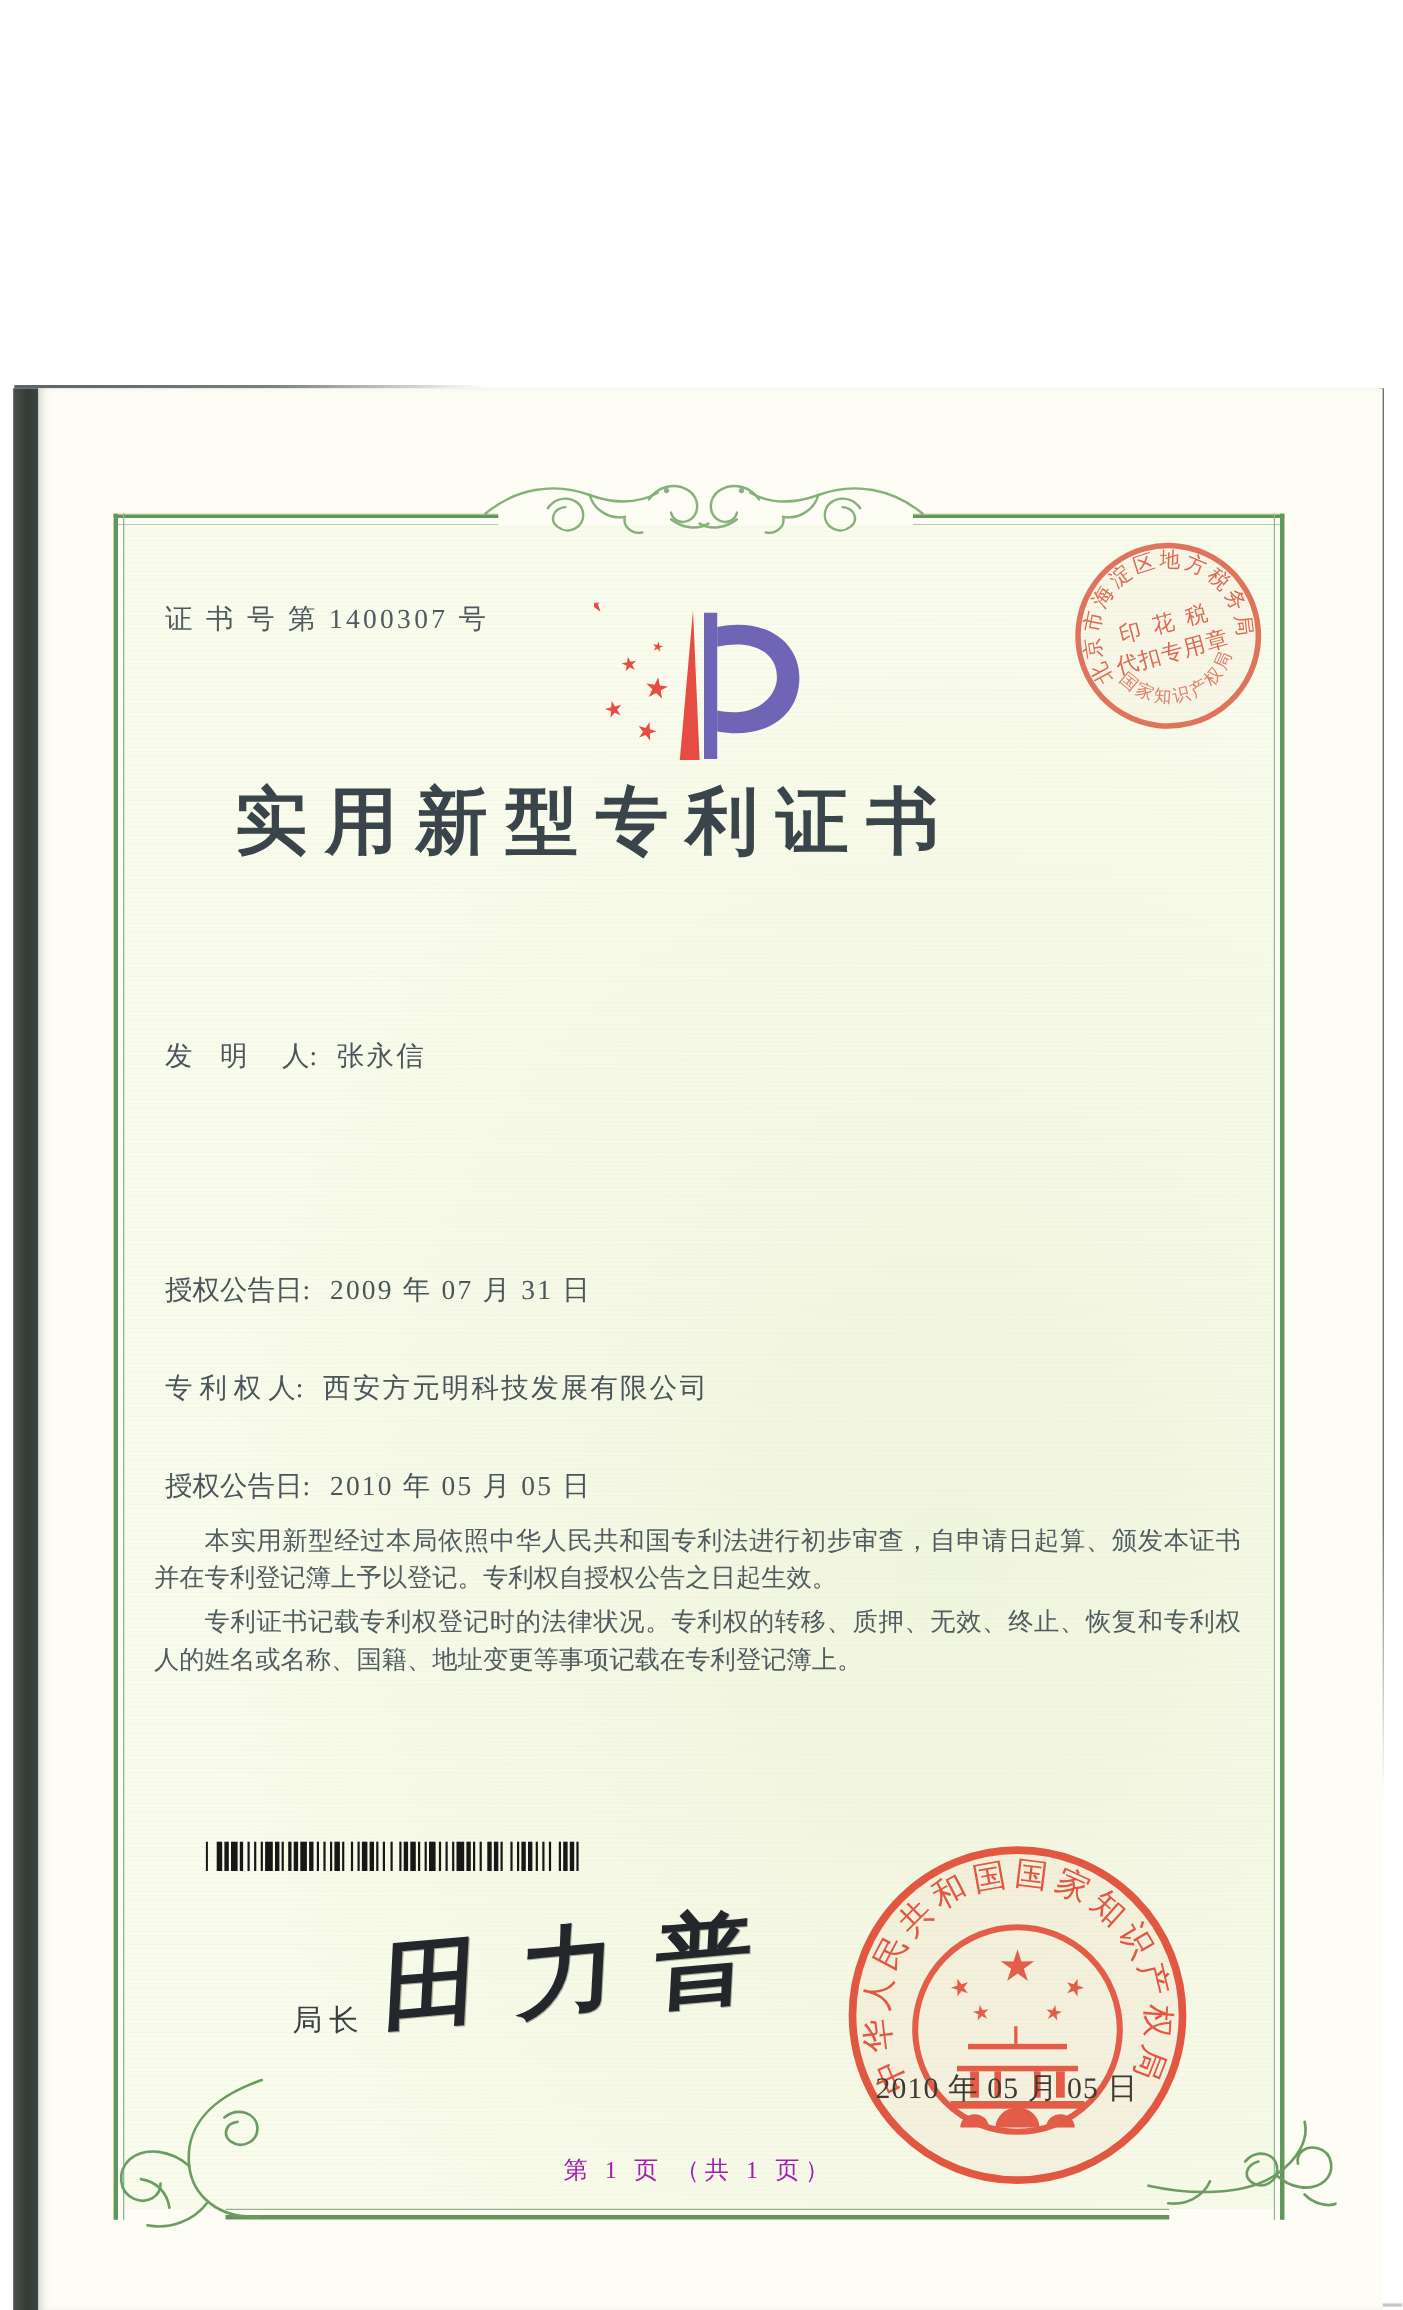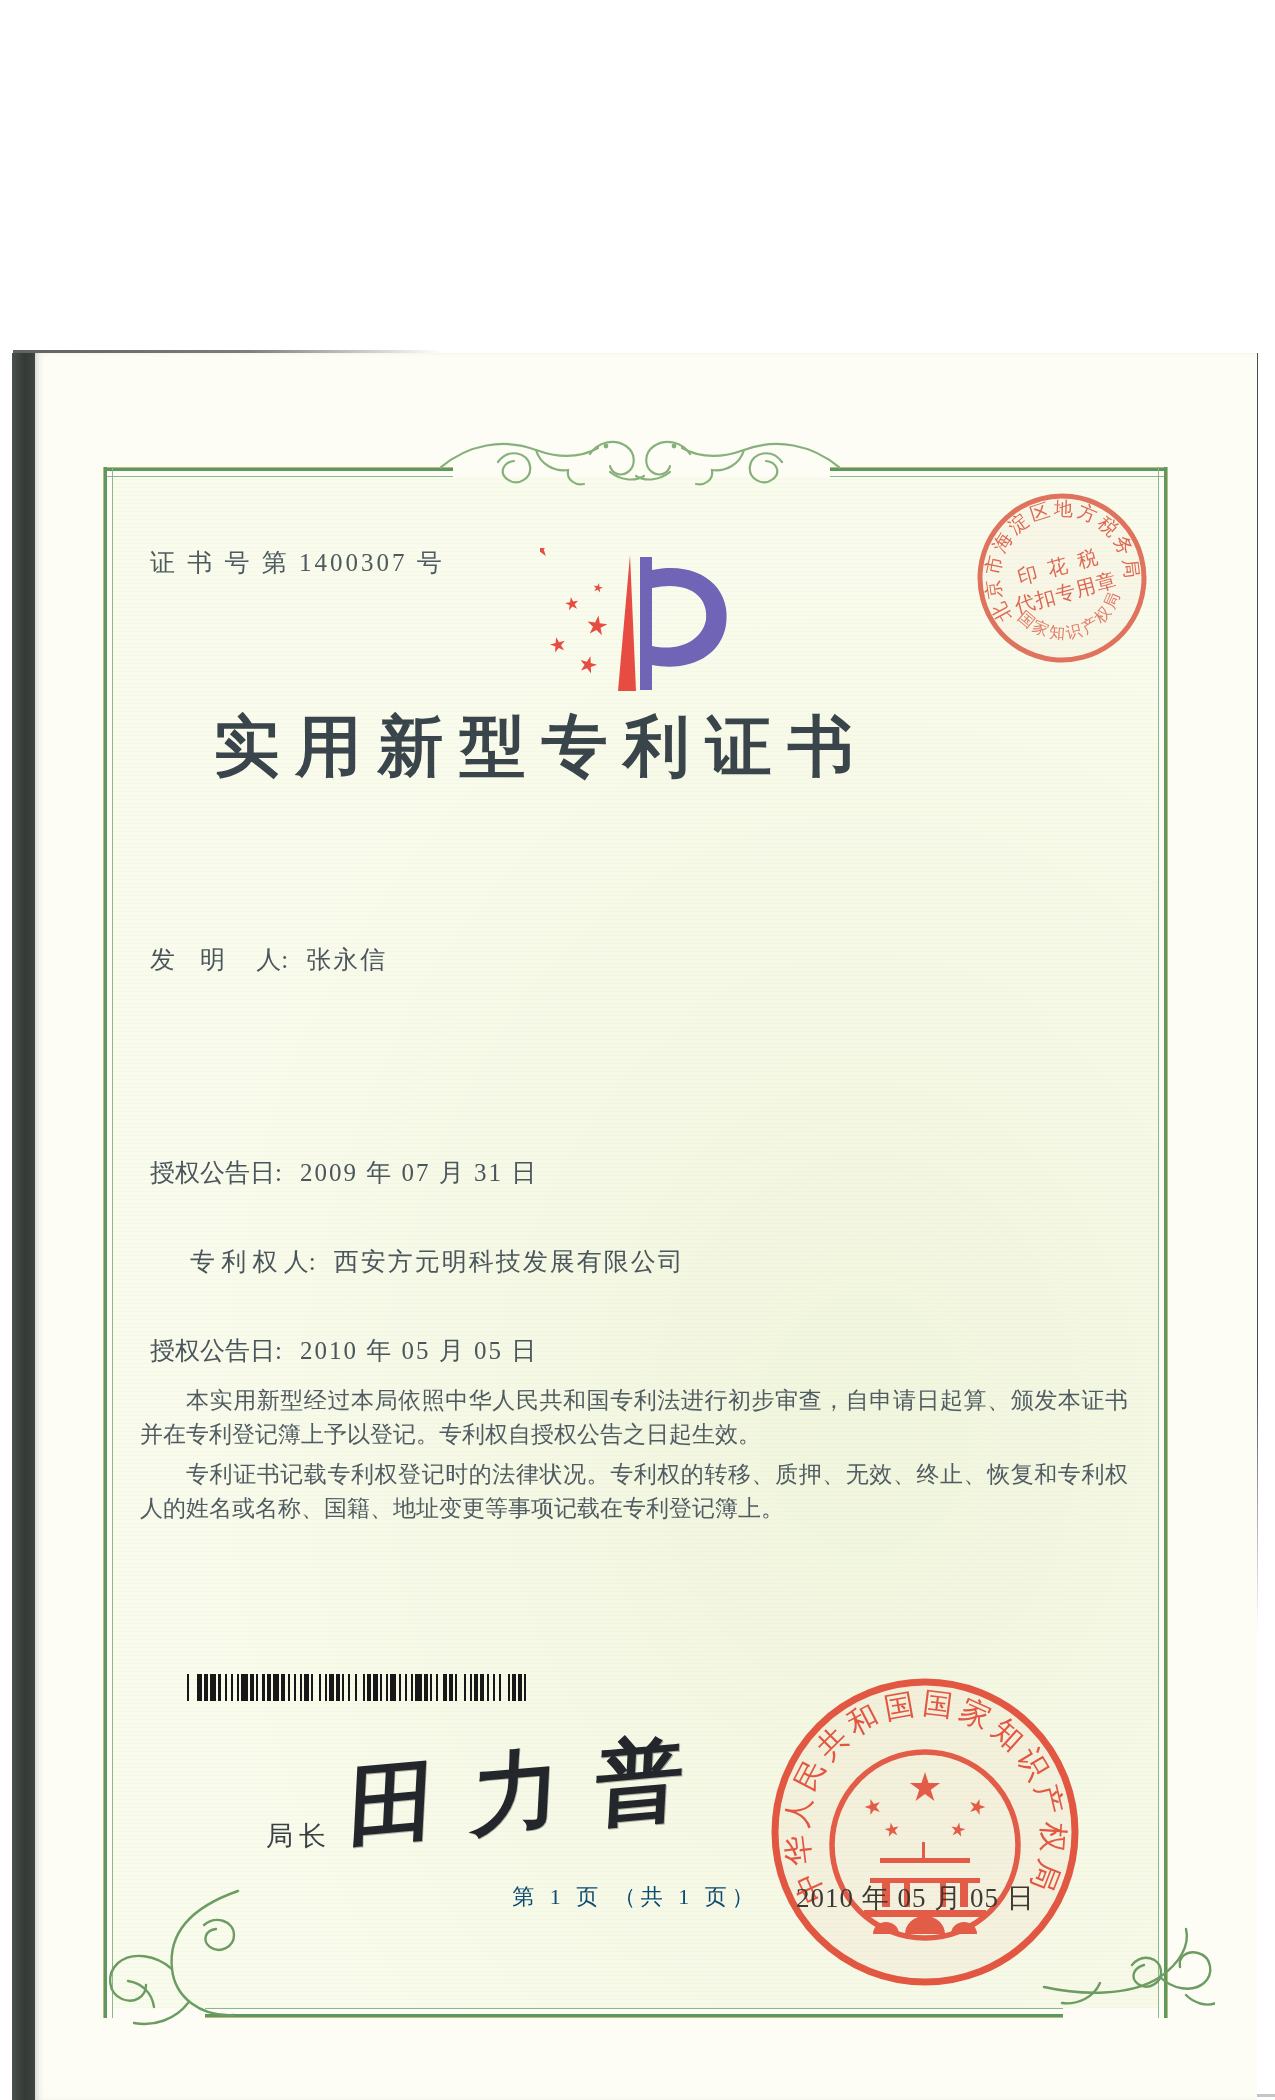--- a/index.html
+++ b/index.html
@@ -55,22 +55,22 @@
   .barcode{position:absolute;left:187px;top:1674px;width:362px;height:27px;overflow:hidden;
     display:flex;align-items:stretch;}
   .barcode span{display:block;height:100%;}
   .barcode .bar{background:#171717;}
   .director-label{position:absolute;left:266px;top:1806px;font-size:27px;letter-spacing:6px;color:#3a4146;margin-top:12px;}
   .signature{position:absolute;left:348px;top:1732px;font-size:88px;font-weight:700;
     letter-spacing:36px;color:var(--sig-ink);transform:rotate(-5deg) skewX(-8deg);
     text-shadow:1px 1px 0 rgba(35,39,43,.35);}
   .seal-date{position:absolute;left:796px;top:1880px;font-size:27px;letter-spacing:1px;
     color:#3e3933;z-index:6;}
-  .footer{position:absolute;left:103px;top:1882px;width:1065px;text-align:center;
-    font-size:22px;letter-spacing:5px;color:#0c4a6e;}
+  .footer{position:absolute;left:103px;top:1958px;width:1065px;text-align:center;
+    font-size:22px;letter-spacing:5px;color:#a21caf;}
   .svg-abs{position:absolute;}
 </style>
 </head>
 <body>
 
 <div class="screen">
 
   <div class="scan-bar-left"></div>
   <div class="scan-line-top"></div>
   <div class="scan-line-right"></div>
@@ -133,21 +133,21 @@
   </svg>
 
   <div class="title">实用新型专利证书</div>
 
   <div class="field-row" style="top:943px;">
     <span>发　明　 人:</span><span class="val">张永信</span>
   </div>
   <div class="field-row" style="top:1156px;">
     <span>授权公告日:</span><span class="val">2009 年 07 月 31 日</span>
   </div>
-  <div class="field-row" style="top:1245px;margin-left:40px;">
+  <div class="field-row" style="top:1245px;">
     <span>专 利 权 人:</span><span class="val">西安方元明科技发展有限公司</span>
   </div>
   <div class="field-row" style="top:1334px;">
     <span>授权公告日:</span><span class="val">2010 年 05 月 05 日</span>
   </div>
 
   <div class="paras">
     <p>本实用新型经过本局依照中华人民共和国专利法进行初步审查，自申请日起算、颁发本证书并在专利登记簿上予以登记。专利权自授权公告之日起生效。</p>
     <p>专利证书记载专利权登记时的法律状况。专利权的转移、质押、无效、终止、恢复和专利权人的姓名或名称、国籍、地址变更等事项记载在专利登记簿上。</p>
   </div>

